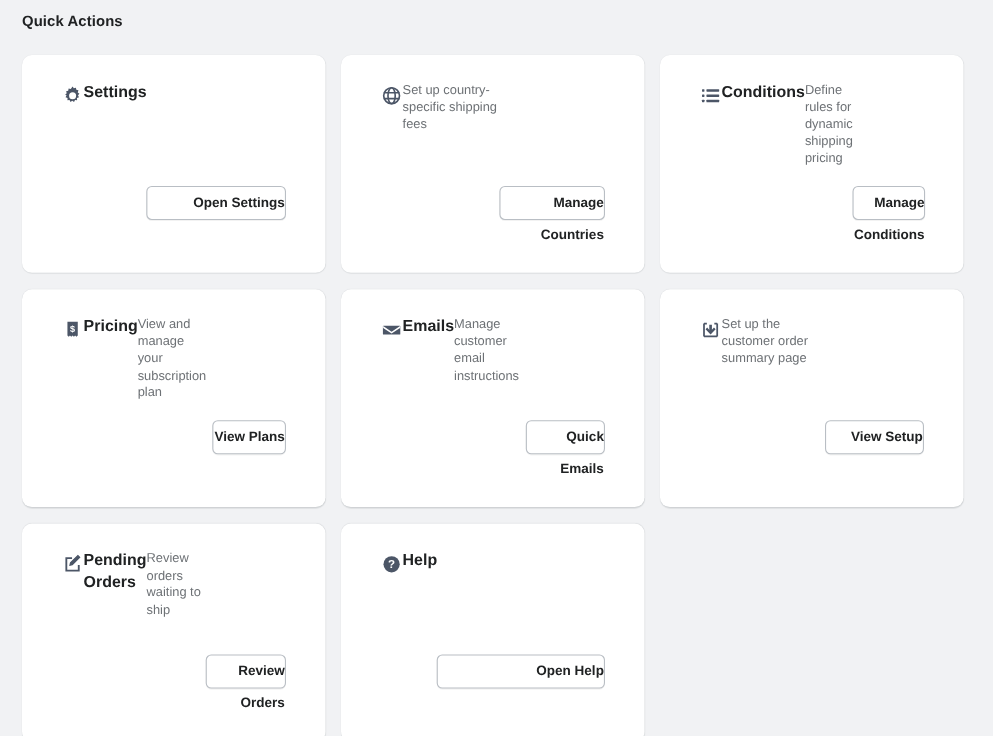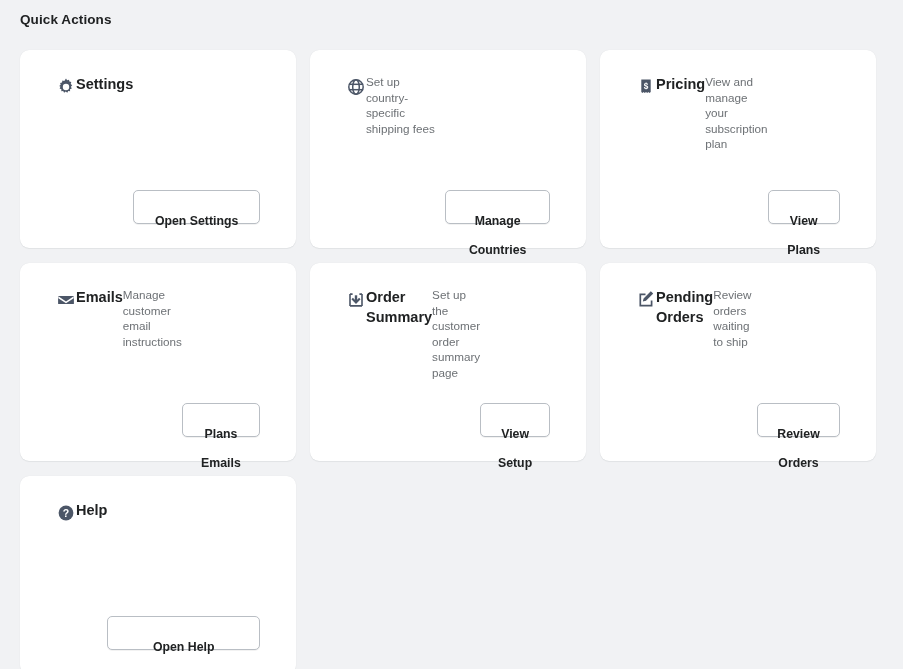--- a/index.html
+++ b/index.html
@@ -71,36 +71,36 @@
   .card-desc {
     font-size: 11.7px;
     font-weight: 400;
     color: #6d7175;
     line-height: 15.5px;
     margin: 0;
     min-height: 31px;
   }
   .card-btn {
     margin-top: auto;
-    margin-bottom: 24px;
+    margin-bottom: 48px;
     display: block;
     width: 100%;
     height: 31px;
     background: #ffffff;
     border: 1px solid #b9bec4;
     border-radius: 5px;
     box-shadow: 0 1px 0 rgba(0,0,0,0.05);
     font-family: "Liberation Sans", sans-serif;
     font-size: 12.3px;
     font-weight: 600;
     color: #202223;
     cursor: pointer;
-    padding: 16px;
+    padding: 0;
     line-height: 29px;
-    text-align: center;
+    text-align: right;
   }
 </style>
 </head>
 <body>
 
 <div class="page">
 
   <div class="section-title">Quick Actions</div>
 
   <div class="grid">
@@ -121,20 +121,35 @@
           <circle cx="10" cy="10" r="7.2"></circle>
           <ellipse cx="10" cy="10" rx="3.3" ry="7.2"></ellipse>
           <line x1="2.9" y1="7.3" x2="17.1" y2="7.3"></line>
           <line x1="2.9" y1="12.7" x2="17.1" y2="12.7"></line>
         </svg>
       </div>
       <div class="card-desc">Set up country-specific shipping fees</div>
       <button class="card-btn">Manage Countries</button>
     </div>
 
+    <div class="card">
+      <div class="card-icon">
+        <svg width="20" height="20" viewBox="0 0 20 20" fill="currentColor" aria-hidden="true">
+          <rect x="2.2" y="4.1" width="2.2" height="2.2" rx="0.4"></rect>
+          <rect x="2.2" y="8.9" width="2.2" height="2.2" rx="0.4"></rect>
+          <rect x="2.2" y="13.7" width="2.2" height="2.2" rx="0.4"></rect>
+          <rect x="6.2" y="4.1" width="11.6" height="2.2" rx="0.5"></rect>
+          <rect x="6.2" y="8.9" width="11.6" height="2.2" rx="0.5"></rect>
+          <rect x="6.2" y="13.7" width="11.6" height="2.2" rx="0.5"></rect>
+        </svg>
+      </div>
+      <div class="card-title">Conditions</div>
+      <div class="card-desc">Define rules for dynamic shipping pricing</div>
+      <button class="card-btn">Manage Conditions</button>
+    </div>
 
     <div class="card">
       <div class="card-icon">
         <svg width="20" height="20" viewBox="0 0 20 20" fill="currentColor" aria-hidden="true">
           <path d="M5.3 2.4h9.4v12.7l-1.2 1-1.2-1-1.1 1-1.2-1-1.2 1-1.2-1-1.1 1-1.2-1V2.4z"></path>
           <text x="10" y="11.6" text-anchor="middle" font-family="Liberation Sans, sans-serif" font-size="8.2" font-weight="700" fill="#ffffff">$</text>
         </svg>
       </div>
       <div class="card-title">Pricing</div>
       <div class="card-desc">View and manage your subscription plan</div>
@@ -143,32 +158,31 @@
 
     <div class="card">
       <div class="card-icon">
         <svg width="20" height="20" viewBox="0 0 20 20" fill="currentColor" aria-hidden="true">
           <path d="M2.6 6.1h14.8a.5.5 0 01.5.5v7a.5.5 0 01-.5.5H2.6a.5.5 0 01-.5-.5v-7a.5.5 0 01.5-.5z"></path>
           <path d="M2.3 6.3l7.7 5.2 7.7-5.2v1.9L10 13.2 2.3 8.2z" fill="#ffffff"></path>
         </svg>
       </div>
       <div class="card-title">Emails</div>
       <div class="card-desc">Manage customer email instructions</div>
-      <button class="card-btn">Plans Emails</button>
+      <button class="card-btn">Quick Emails</button>
     </div>
 
     <div class="card">
       <div class="card-icon">
         <svg width="20" height="20" viewBox="0 0 20 20" fill="none" stroke="currentColor" stroke-width="1.6" aria-hidden="true">
           <path d="M4 4.1h2.6M4 4.1v11.8M4 15.9h12M16 15.9V4.1M16 4.1h-2.6"></path>
           <path d="M10 5.3v6.6" stroke-width="2.4"></path>
           <path d="M6.9 9.3L10 12.5l3.1-3.2" stroke-width="2.1" stroke-linecap="square"></path>
         </svg>
       </div>
-      <div class="card-title">Order Summary</div>
       <div class="card-desc">Set up the customer order summary page</div>
       <button class="card-btn">View Setup</button>
     </div>
 
     <div class="card">
       <div class="card-icon">
         <svg width="20" height="20" viewBox="0 0 20 20" fill="none" stroke="currentColor" stroke-width="1.7" aria-hidden="true">
           <path d="M15.6 10.6v5.1H4.3V4.4h5.2"></path>
           <path d="M16.4 3.6l-6.7 6.7-2.1.5.5-2.1 6.7-6.7z" fill="currentColor" stroke-width="1.1"></path>
         </svg>

